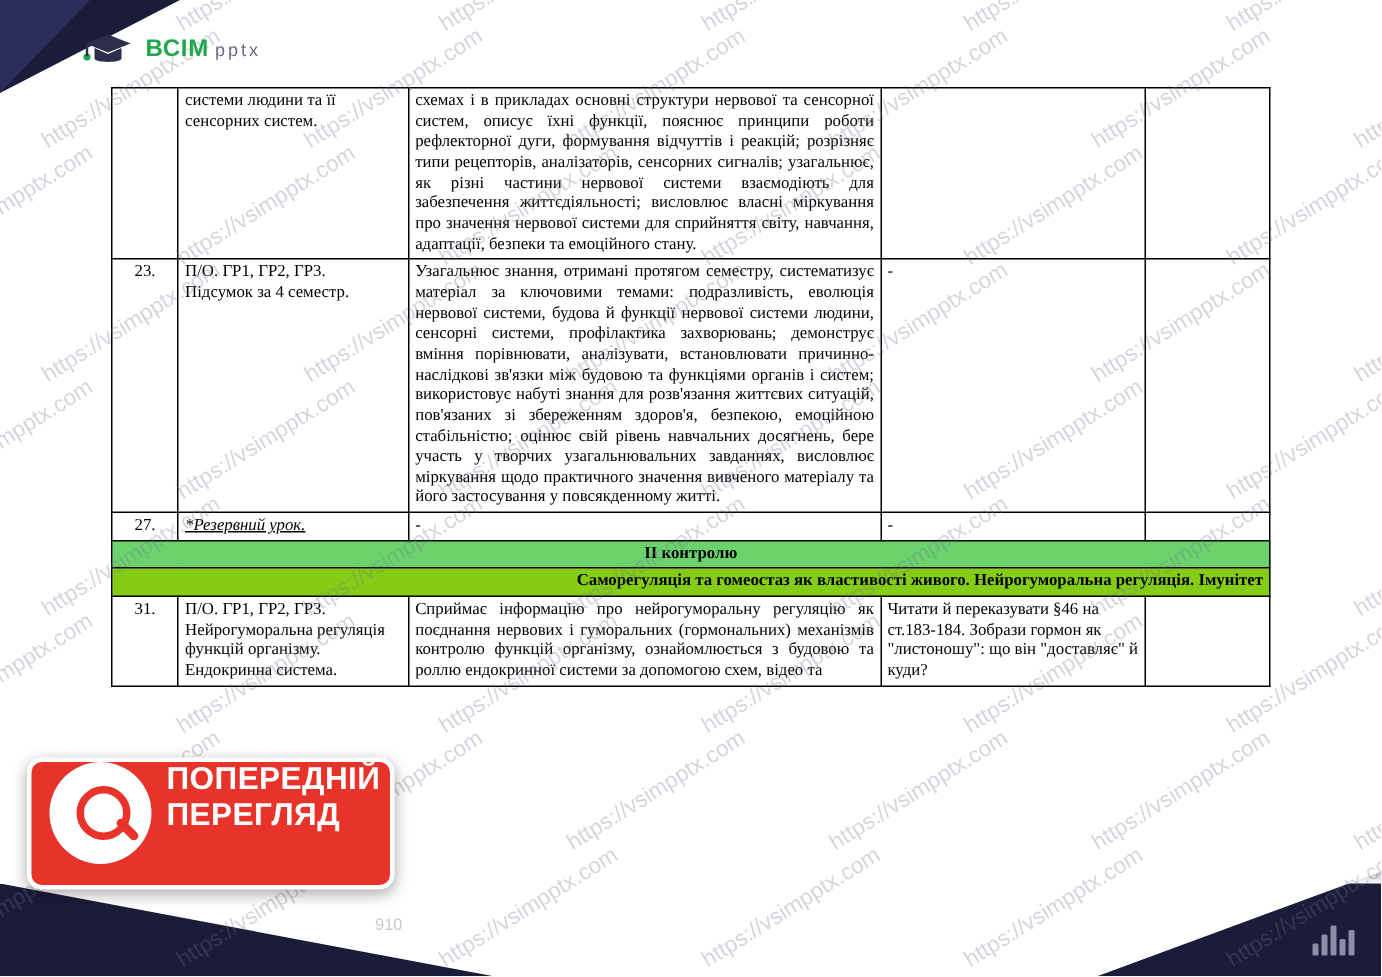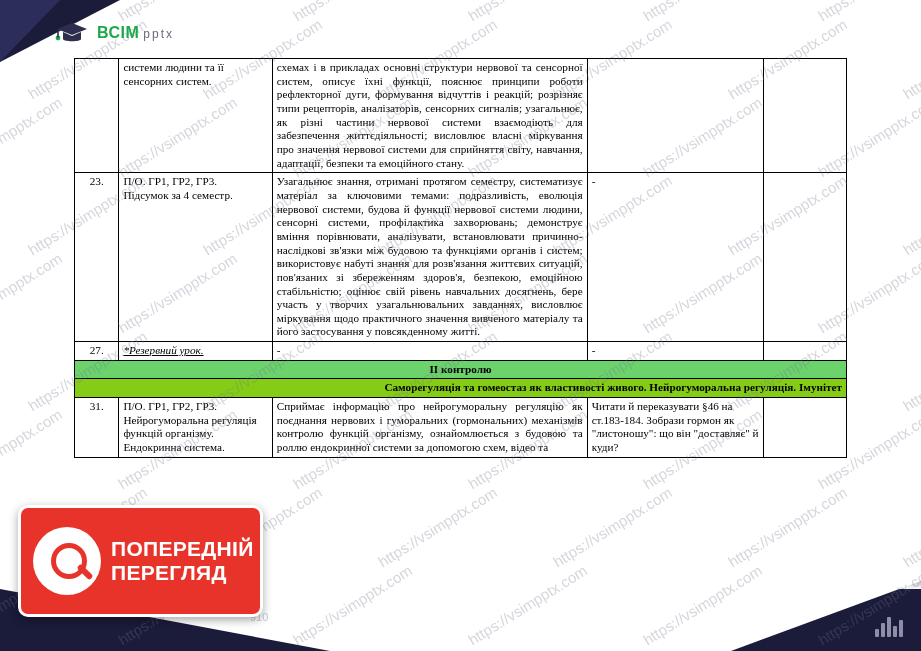--- a/index.html
+++ b/index.html
@@ -108,26 +108,26 @@
     font-family:"Liberation Sans", sans-serif;
     font-size:15px;
     white-space:nowrap;
     transform:rotate(-32deg);
     transform-origin:left top;
     font-weight:400;
   }
   
   .badge{
     position:absolute;left:18px;top:505px;z-index:20;
-    width:245px;height:112px;
+    width:245px;height:88px;
     background:#e8332a;
     border:3px solid #ffffff;
     border-radius:10px;
     box-shadow:0 3px 10px rgba(0,0,0,.35);
-    display:flex;align-items:center;gap:10px;
+    display:flex;align-items:flex-start;gap:10px;
     padding:0 12px;
     box-sizing:border-box;
   }
   .badge-ico{
     width:68px;height:68px;border-radius:50%;
     background:#ffffff;flex:0 0 auto;
     position:relative;
   }
   .badge-ico:after{
     content:"";position:absolute;left:18px;top:16px;

